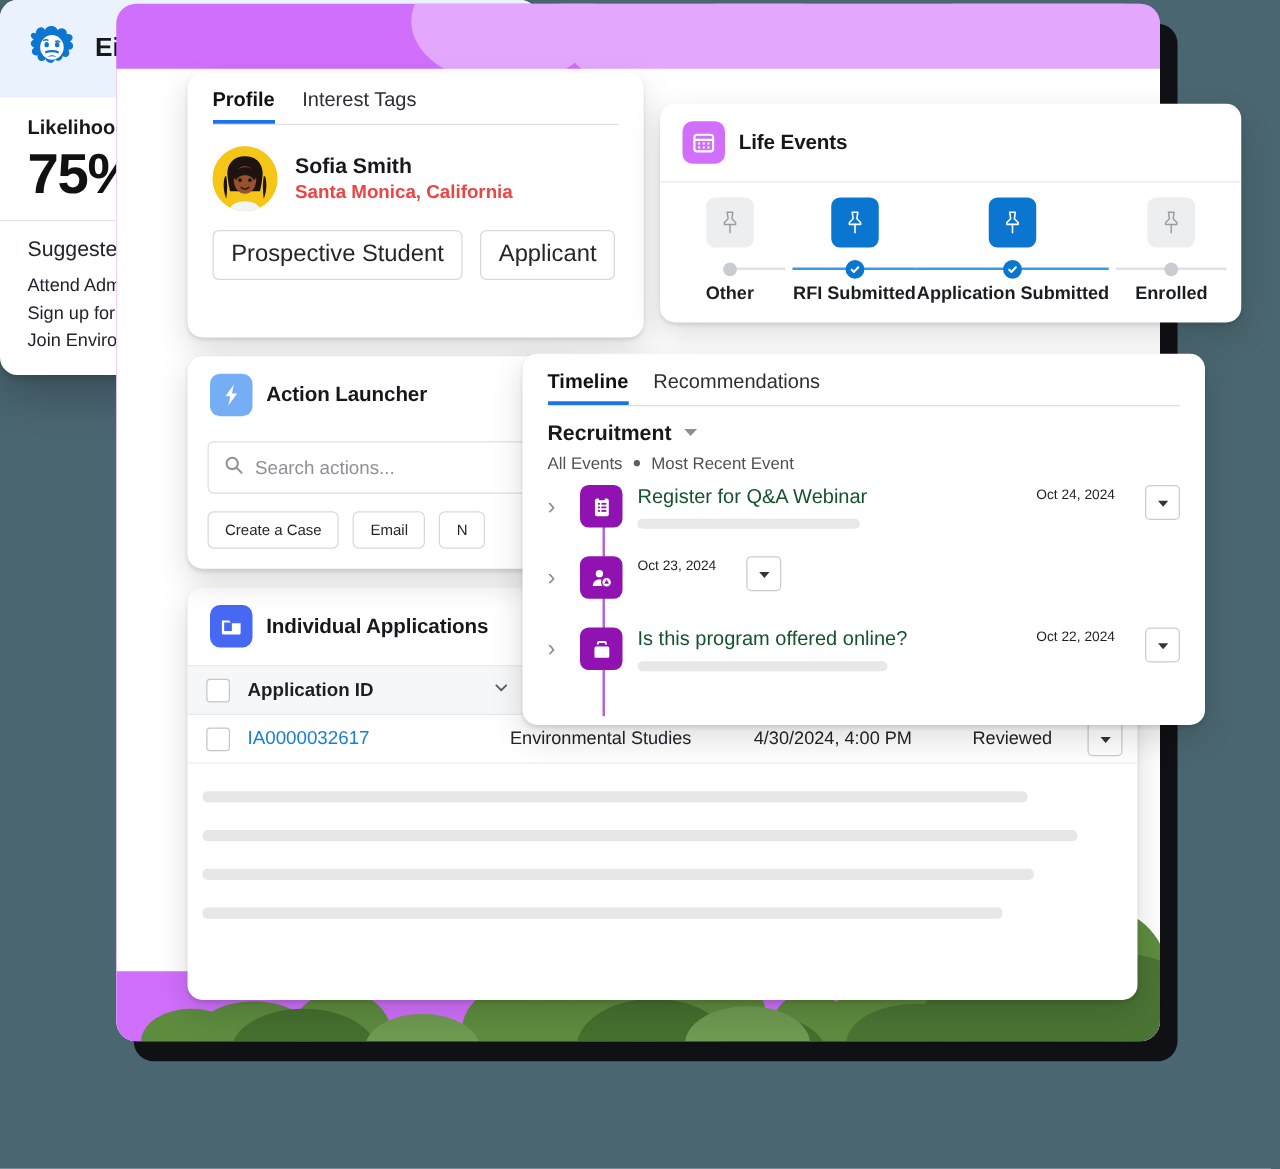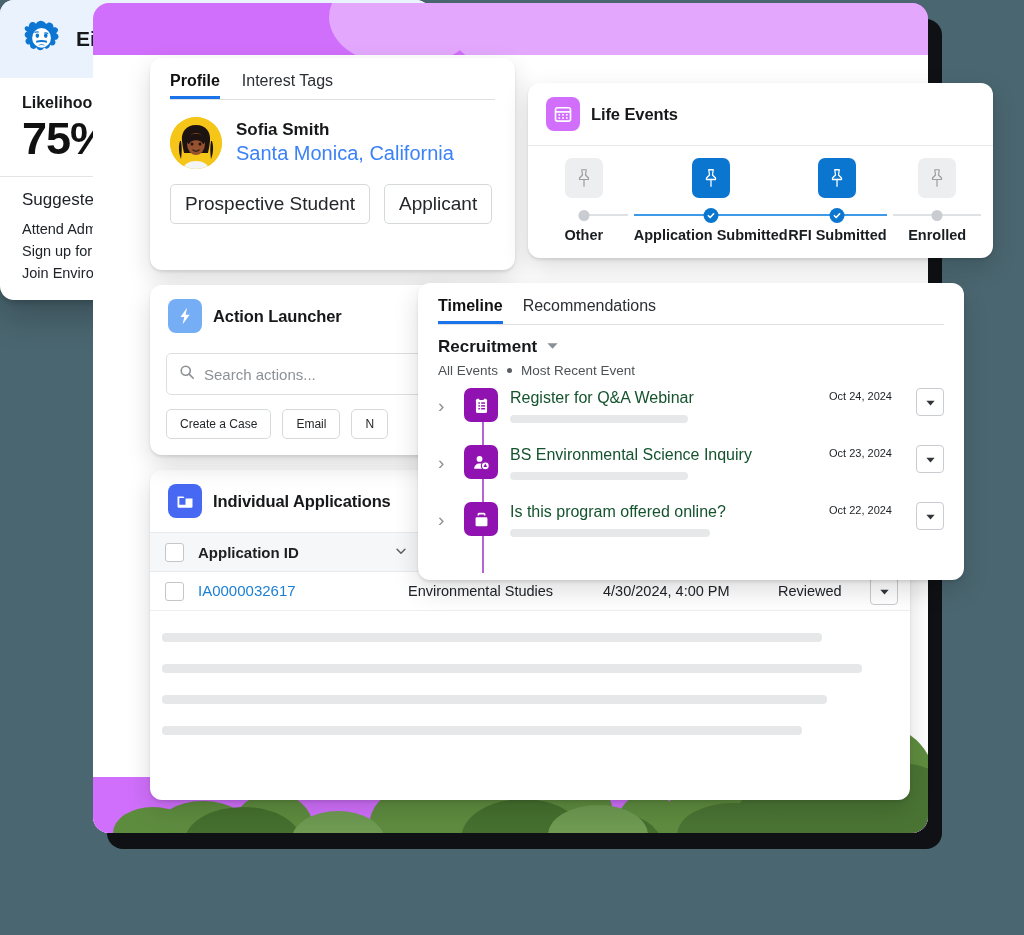--- a/index.html
+++ b/index.html
@@ -46,21 +46,21 @@
   .tabs{display:flex;gap:22px;padding:14px 20px 0 20px;}
   .tab{font-size:16px;color:#2b2f33;padding-bottom:9px;cursor:default;text-align:right;}
   .tab.active{font-weight:700;color:#111;box-shadow:inset 0 -3px 0 0 #1a73e8;}
   .tabline{height:1px;background:#dddfe1;margin:0 20px;}
   .prof-row{display:flex;align-items:center;gap:14px;padding:17px 20px 0 20px;}
   .avatar{
     width:52px;height:52px;border-radius:50%;flex:0 0 auto;position:relative;overflow:hidden;
     background:#f5c518;
   }
   .prof-name{font-size:17px;font-weight:700;color:#16181a;line-height:1.25;}
-  .prof-loc{font-size:20px;color:#3b82f6;line-height:1.35;}
+  .prof-loc{font-size:15px;color:#ef4444;line-height:1.35;font-weight:bold;}
   .pills{display:flex;gap:14px;padding:15px 20px 0 20px;}
   .pill{
     border:1px solid #d6d9dc;border-radius:5px;padding:8px 14px;
     font-size:19px;color:#24272a;background:#fff;
   }
 
   
   .life{left:528px;top:83px;width:465px;height:175px;}
   .stepper{display:flex;padding:12px 6px 0 6px;}
   .step{flex:1;display:flex;flex-direction:column;align-items:center;position:relative;}
@@ -258,39 +258,39 @@
           </svg>
         </div>
         <div class="track">
           <div class="bar" style="left:0;right:0;background:#3c9ae8;"></div>
           <div class="dot on">
             <svg width="9" height="9" viewBox="0 0 12 12" fill="none" stroke="#fff" stroke-width="2.2" stroke-linecap="round" stroke-linejoin="round">
                 <path d="M2.5 6.3l2.4 2.4 4.6-5"></path>
               </svg>
           </div>
         </div>
-        <div class="lbl">Application Submitted</div>
+        <div class="lbl">RFI Submitted</div>
       </div>
 
       <div class="step">
         <div class="pinbox on">
           <svg width="18" height="20" viewBox="0 0 24 26" fill="none" stroke="#fff" stroke-width="1.7" stroke-linejoin="round">
             <path d="M9 2h6l-1 7 4 4v2H6v-2l4-4z"></path>
               <line x1="12" y1="15" x2="12" y2="24" stroke-linecap="round"></line>
           </svg>
         </div>
         <div class="track">
           <div class="bar" style="left:0;right:0;background:#3c9ae8;"></div>
           <div class="dot on">
             <svg width="9" height="9" viewBox="0 0 12 12" fill="none" stroke="#fff" stroke-width="2.2" stroke-linecap="round" stroke-linejoin="round">
                 <path d="M2.5 6.3l2.4 2.4 4.6-5"></path>
               </svg>
           </div>
         </div>
-        <div class="lbl">RFI Submitted</div>
+        <div class="lbl">Application Submitted</div>
       </div>
 
       <div class="step">
         <div class="pinbox off">
           <svg width="18" height="20" viewBox="0 0 24 26" fill="none" stroke="#9a9ea3" stroke-width="1.6" stroke-linejoin="round">
             <path d="M9 2h6l-1 7 4 4v2H6v-2l4-4z"></path>
               <line x1="12" y1="15" x2="12" y2="24" stroke-linecap="round"></line>
           </svg>
         </div>
         <div class="track">
@@ -434,24 +434,20 @@
       <div class="tl-item">
         <span class="chev">›</span>
         <div class="tl-ico">
           <svg width="19" height="19" viewBox="0 0 24 24" fill="#fff">
             <circle cx="9.5" cy="7.5" r="3.7"></circle>
             <path d="M2.8 20c0-4 3-6.6 6.7-6.6 3.7 0 6.7 2.6 6.7 6.6z"></path>
             <circle cx="16.8" cy="16.2" r="5" fill="#fff" stroke="#9012b0" stroke-width="1.4"></circle>
             <path d="M16.8 13.4l2.4 4.2h-4.8z" fill="#9012b0"></path>
           </svg>
         </div>
-        <div class="tl-body">
-          <div class="tl-title">BS Environmental Science Inquiry</div>
-          <div class="tl-bar" style="width:178px;"></div>
-        </div>
         <div class="tl-date">Oct 23, 2024</div>
         <div class="caret-btn" style="margin-left:12px;">
           <svg width="11" height="11" viewBox="0 0 12 12" fill="#31363b">
               <path d="M1.5 4h9L6 9.2z"></path>
             </svg>
         </div>
       </div>
 
       <div class="tl-item">
         <span class="chev">›</span>

